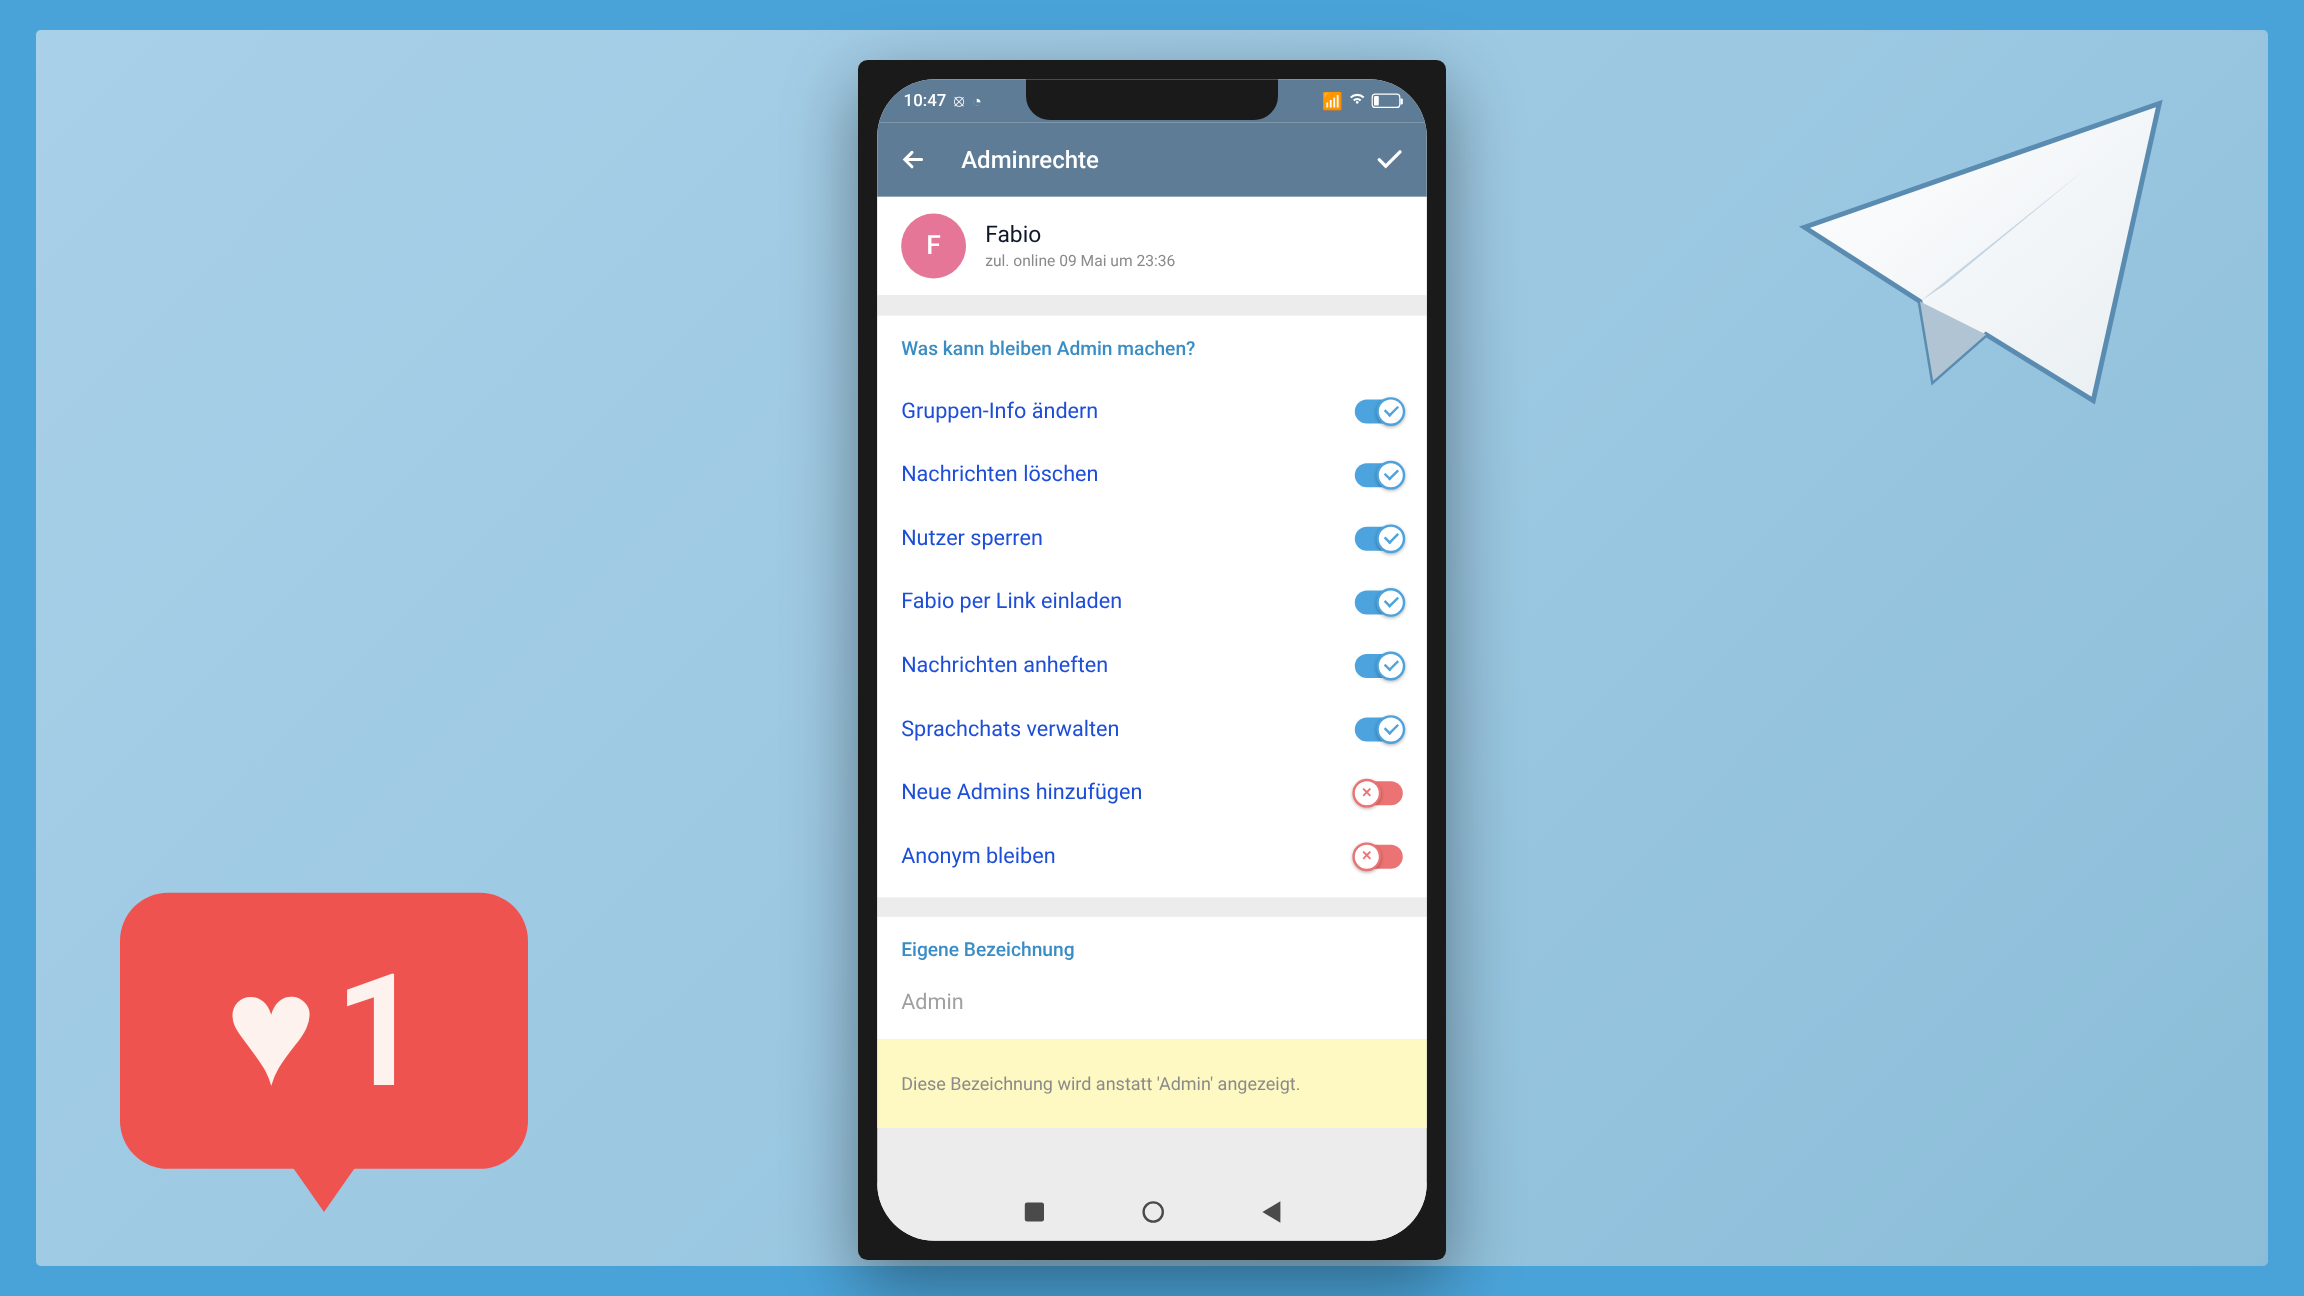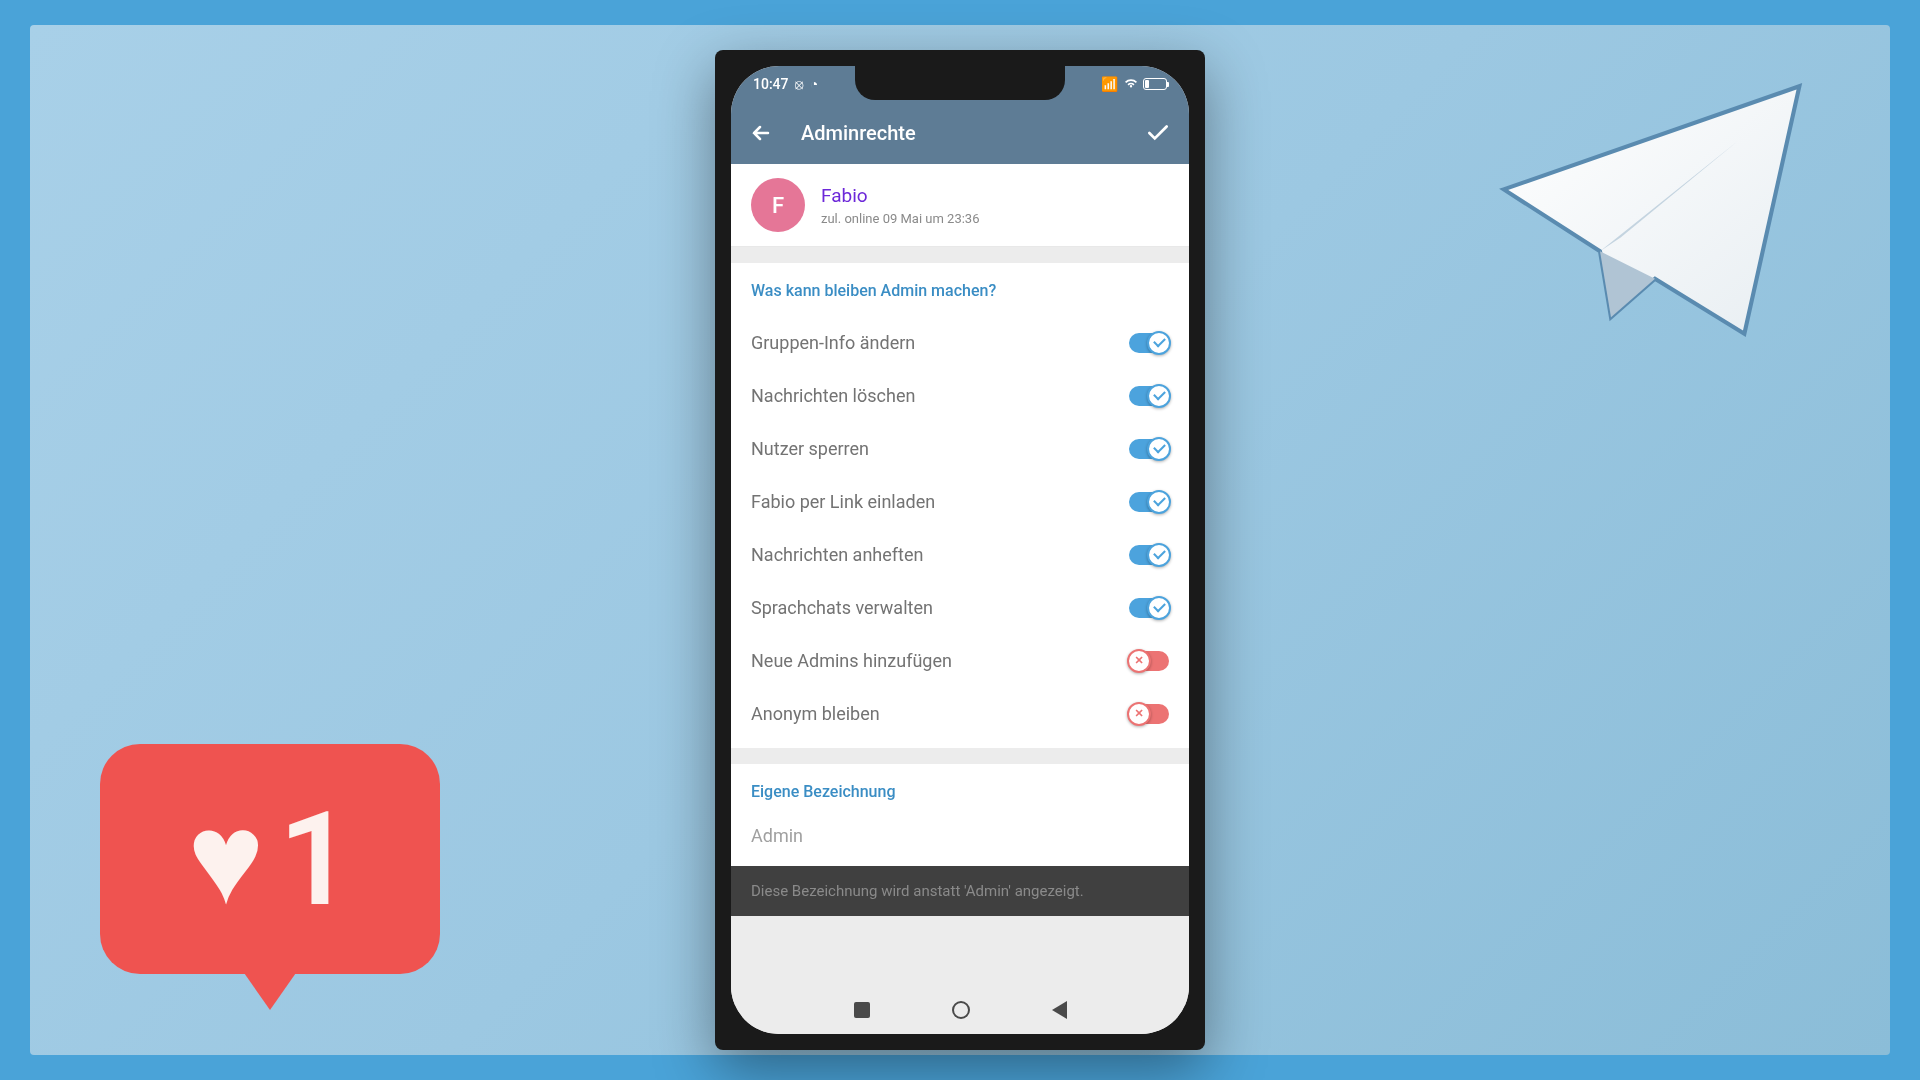--- a/index.html
+++ b/index.html
@@ -85,40 +85,40 @@
     border-radius: 50%;
     background: #e57697;
     color: #fff;
     display: flex;
     align-items: center;
     justify-content: center;
     font-size: 22px;
     font-weight: 500;
   }
   .user-info { display: flex; flex-direction: column; gap: 4px; }
-  .user-name { font-size: 19px; color: #6d28d9; }
+  .user-name { font-size: 19px; color: #0f172a; }
   .user-status { font-size: 13px; color: #8a8a8a; }
   .section-gap { height: 16px; background: #ececec; }
   .section {
     background: #fff;
     padding: 18px 20px 8px;
   }
   .section-title {
     color: #3a8dc4;
     font-size: 16px;
     font-weight: 500;
     margin-bottom: 16px;
   }
   .toggle-row {
     display: flex;
     align-items: center;
     justify-content: space-between;
     padding: 16px 0;
   }
-  .toggle-label { font-size: 18px; color: #737373; }
+  .toggle-label { font-size: 18px; color: #1d4ed8; }
   .toggle {
     width: 40px;
     height: 20px;
     border-radius: 12px;
     position: relative;
     cursor: pointer;
   }
   .toggle.on { background: #4ca3dd; }
   .toggle.off { background: #ec7373; }
   .toggle-knob {
@@ -162,24 +162,24 @@
   .custom-input {
     width: 100%;
     border: none;
     font-size: 18px;
     color: #222;
     padding: 8px 0;
     outline: none;
   }
   .custom-input::placeholder { color: #a0a0a0; }
   .hint-text {
-    padding: 16px 20px;
+    padding: 28px 20px;
     font-size: 15px;
     color: #8a8a8a;
-    background: #404040;
+    background: #fef9c3;
   }
   .nav-bar {
     position: absolute;
     bottom: 0;
     left: 0;
     right: 0;
     height: 48px;
     display: flex;
     align-items: center;
     justify-content: center;

